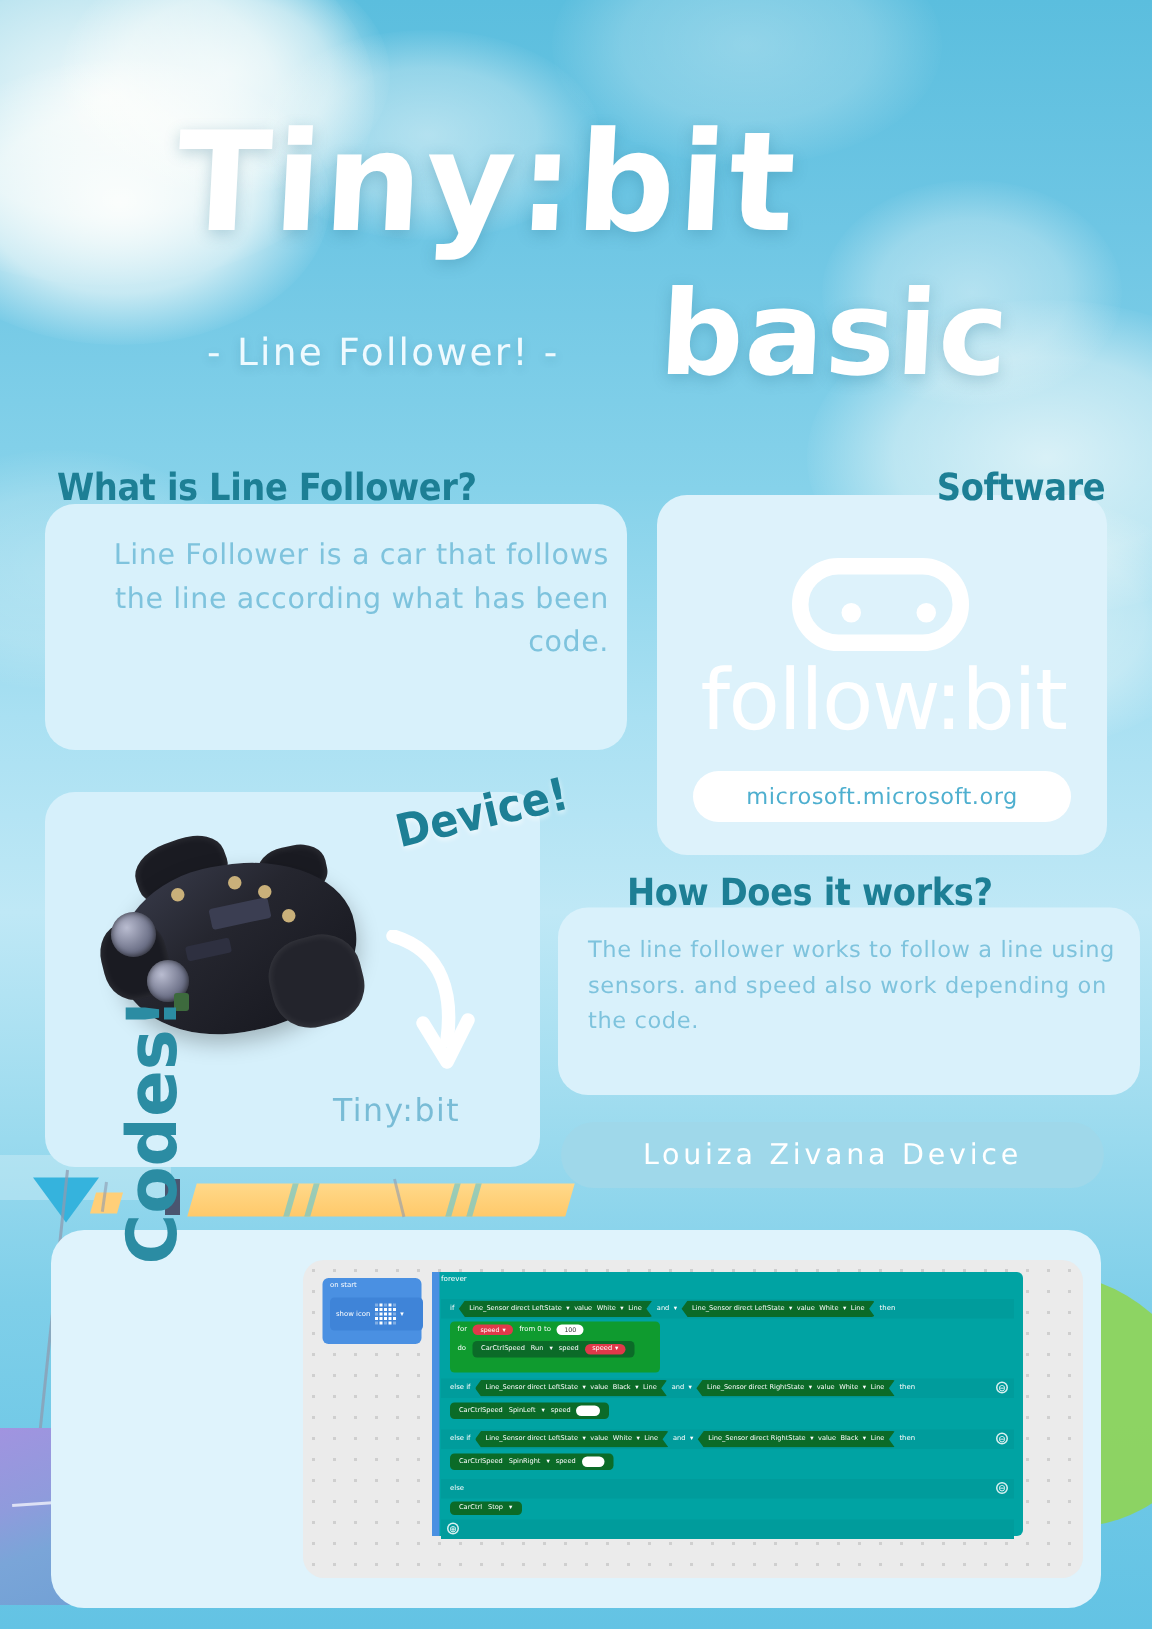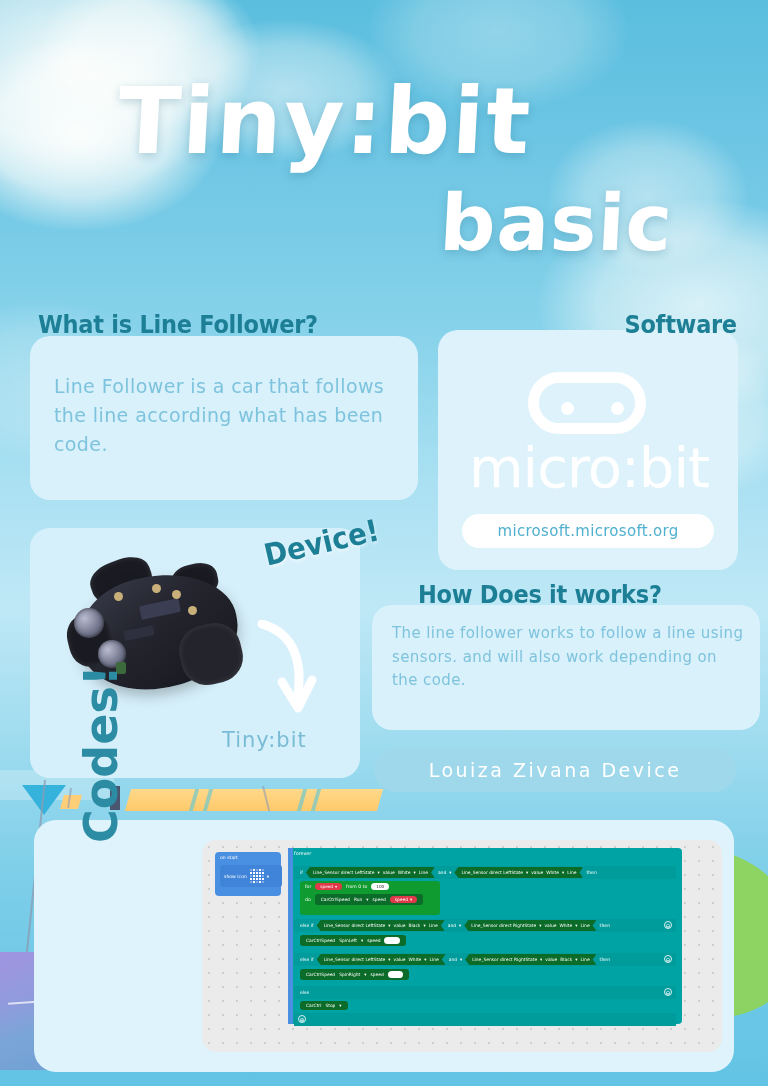--- a/index.html
+++ b/index.html
@@ -161,21 +161,21 @@
     background-size:14px 14px;
   }
 
   .body-text {
     position:absolute;
     color:#7ec3dd;
     font-size:19px;
     line-height:1.52;
     letter-spacing:.4px;
   }
-  .t-what { left:54px; top:372px; width:352px; }
+  .t-what { left:54px; top:356px; width:352px;text-align:right; }
   .t-how  { left:392px; top:622px; width:352px; font-size:15px; line-height:1.58;}
 
   
   .mb-face {
     position:absolute; left:528px; top:372px;
     width:118px; height:62px; border:11px solid #ffffff; border-radius:31px;
     box-sizing:border-box;
   }
   .mb-eye { position:absolute; top:19px; width:13px; height:13px; background:#ffffff; border-radius:50%; }
   .mb-eye-l { left:22px; }
@@ -333,33 +333,34 @@
 <div class="deco thin-line tl2"></div>
 <div class="deco thin-line tl3"></div>
 <div class="deco sq-blue"></div>
 <div class="deco purple-box"></div>
 <div class="deco purple-line"></div>
 <div class="deco small-yellow"></div>
 
 <div class="title-wrap">
   <div class="title-main">Tiny:bit</div>
   <div class="title-sub2">basic</div>
+  <div class="title-tag">- Line Follower! -</div>
 </div>
 
 <div class="card card-what"></div>
 <div class="heading h-what">What is Line Follower?</div>
 <div class="body-text t-what">Line Follower is a car that follows the line according what has been code.</div>
 
 <div class="card card-soft"></div>
 <div class="heading h-soft">Software</div>
 <div class="mb-face">
   <div class="mb-eye mb-eye-l"></div>
   <div class="mb-eye mb-eye-r"></div>
 </div>
-<div class="mb-word">micro:bit</div>
+<div class="mb-word">follow:bit</div>
 <div class="mb-url-pill">
   <span class="mb-url">microsoft.microsoft.org</span>
 </div>
 
 <div class="card card-device"></div>
 <div class="h-device">Device!</div>
 
 <div class="robot">
   <div class="wheel w1"></div>
   <div class="wheel w2"></div>
@@ -378,21 +379,21 @@
 </div>
 
 <svg class="arrow-svg" width="70" height="96" viewBox="0 0 70 96">
   <path d="M10 4 C 44 14, 50 44, 46 74" stroke="#ffffff" stroke-width="9" fill="none" stroke-linecap="round"></path>
   <path d="M30 62 L46 88 L60 60" stroke="#ffffff" stroke-width="9" fill="none" stroke-linecap="round" stroke-linejoin="round"></path>
 </svg>
 <div class="tinybit-label">Tiny:bit</div>
 
 <div class="card card-how"></div>
 <div class="heading h-how">How Does it works?</div>
-<div class="body-text t-how">The line follower works to follow a line using sensors. and will also work depending on the code.</div>
+<div class="body-text t-how">The line follower works to follow a line using sensors. and speed also work depending on the code.</div>
 
 <div class="author-pill">
   <span class="author-name">Louiza Zivana Device</span>
 </div>
 
 <div class="card card-code-outer"></div>
 <div class="h-codes">Codes!</div>
 <div class="card card-code-inner"></div>
 
 <div class="blk onstart">

